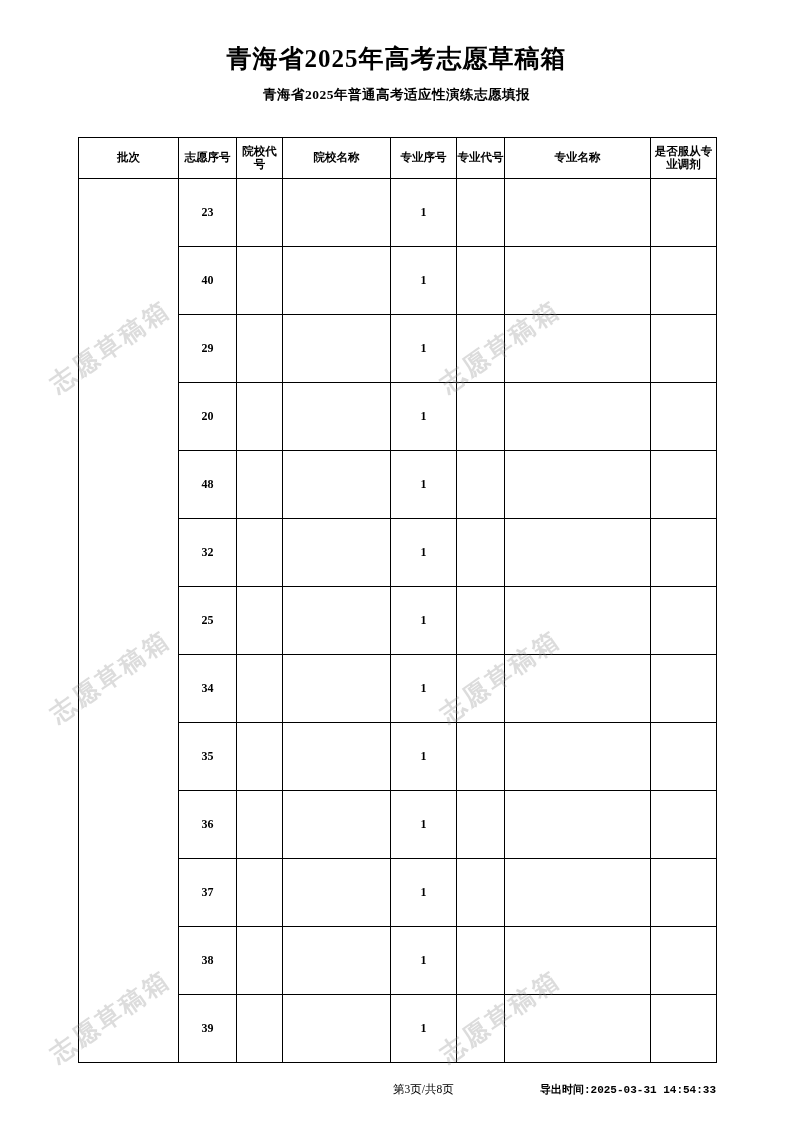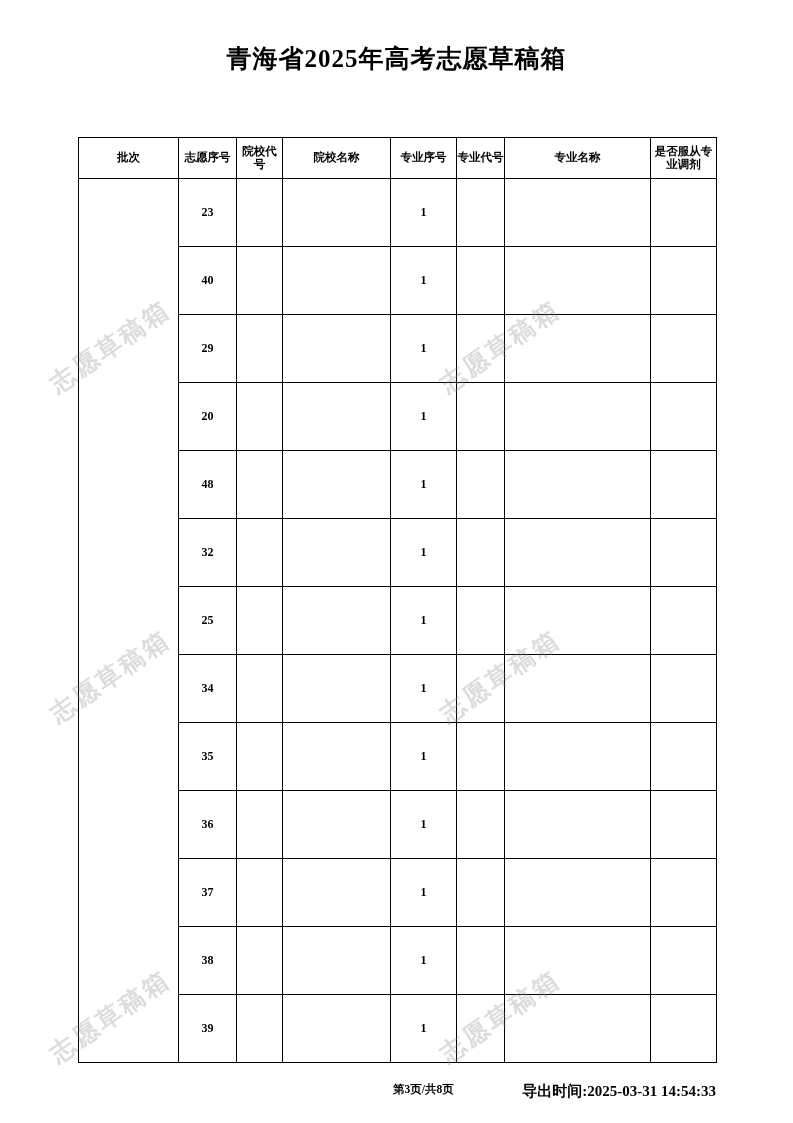--- a/index.html
+++ b/index.html
@@ -116,37 +116,38 @@
     left: 78px;
     width: 638px;
     height: 16px;
     z-index: 6;
   }
   .footer .page-num {
     position: absolute;
     left: 315px;
     top: 0;
     font-size: 11.5px;
-    font-weight: bold;
+    font-weight: normal;
   }
   .footer .export-time {
     position: absolute;
     right: 0;
     top: 0;
-    font-size: 15px;
-    font-weight: bold;
-    font-family: Liberation Serif, serif;
+    font-size: 11px;
+    font-weight: bold;
+    font-family: Liberation Mono, monospace;
   }
 </style>
 </head>
 <body>
 
 <div class="page">
 
   <div class="doc-title">青海省2025年高考志愿草稿箱</div>
+  <div class="doc-subtitle">青海省2025年普通高考适应性演练志愿填报</div>
 
   <table class="vol-table">
     <colgroup>
       <col class="c-batch">
       <col class="c-seq">
       <col class="c-ccode">
       <col class="c-cname">
       <col class="c-mseq">
       <col class="c-mcode">
       <col class="c-mname">

